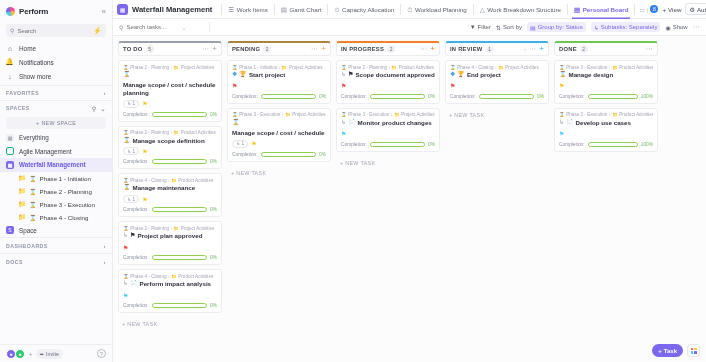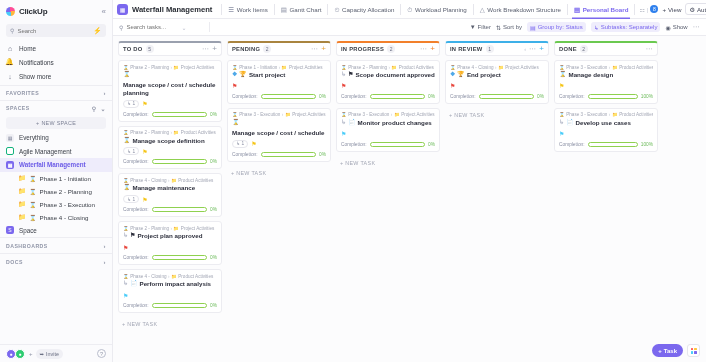--- a/index.html
+++ b/index.html
@@ -250,21 +250,21 @@
 </style>
 </head>
 <body>
 
 <div class="app">
 
   <aside class="sidebar">
 
     <div class="sb-brand">
       <span class="logo-dot"></span>
-      <span class="brand-name">ClickUp</span>
+      <span class="brand-name">Perform</span>
       <span class="collapse-ico">«</span>
     </div>
 
     <div class="sb-search">
       <span style="color:#9196a8;font-size:6px;">⚲</span>
       <input placeholder="Search" style="">
       <span class="bolt">⚡</span>
     </div>
 
     <div class="sb-nav">

